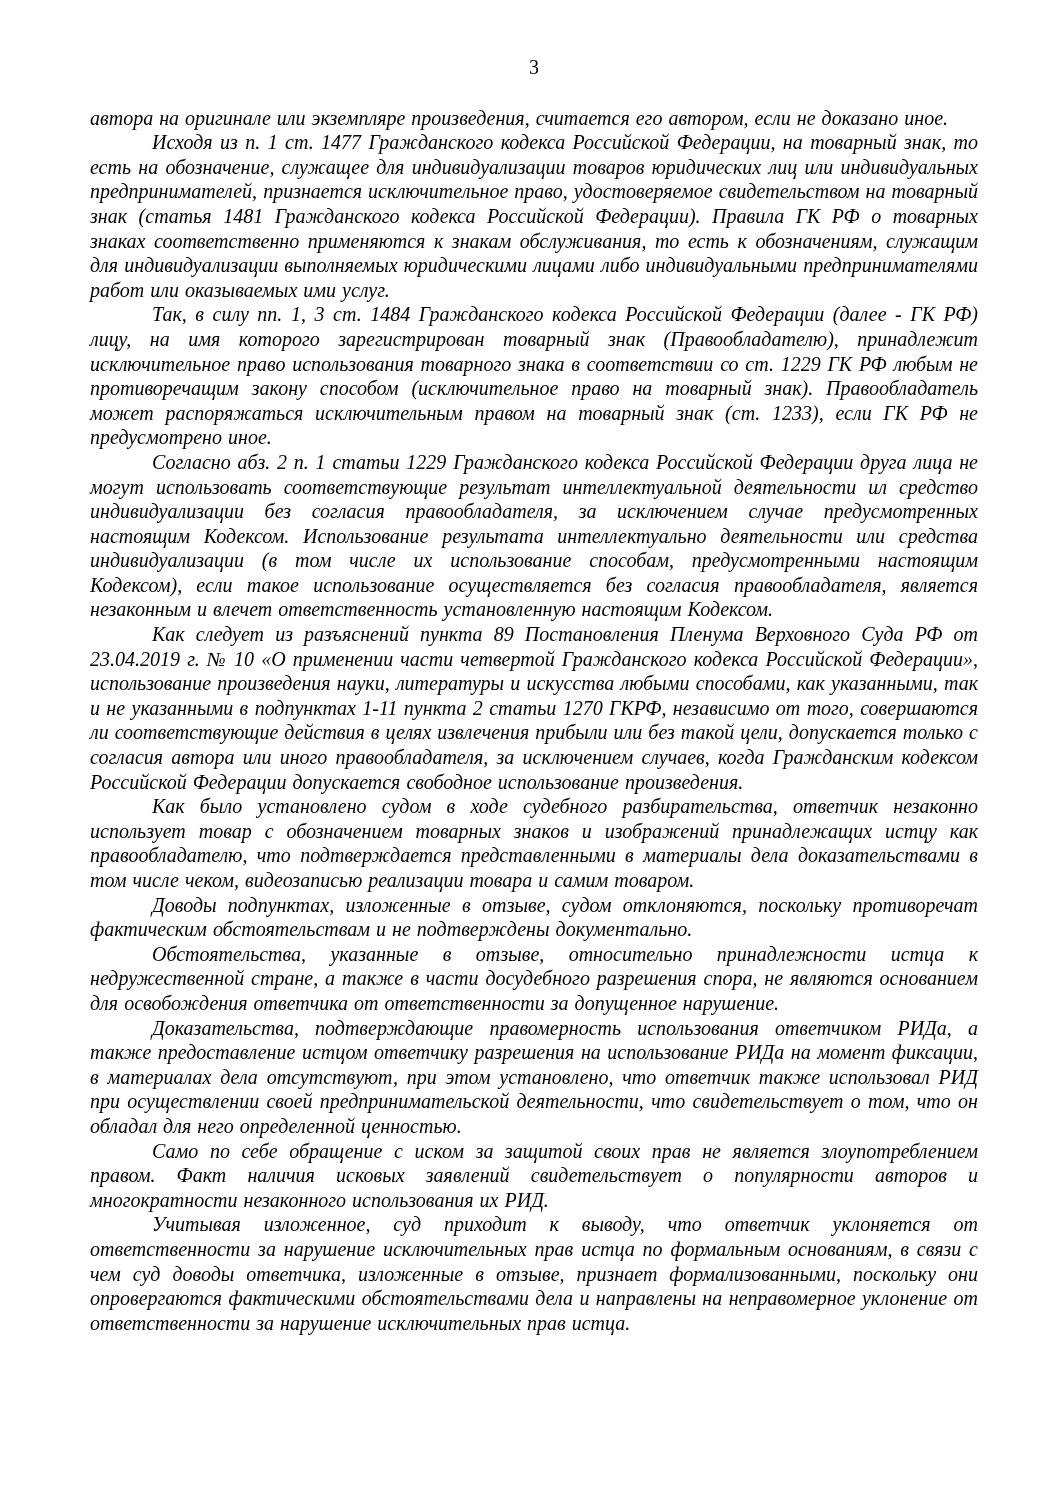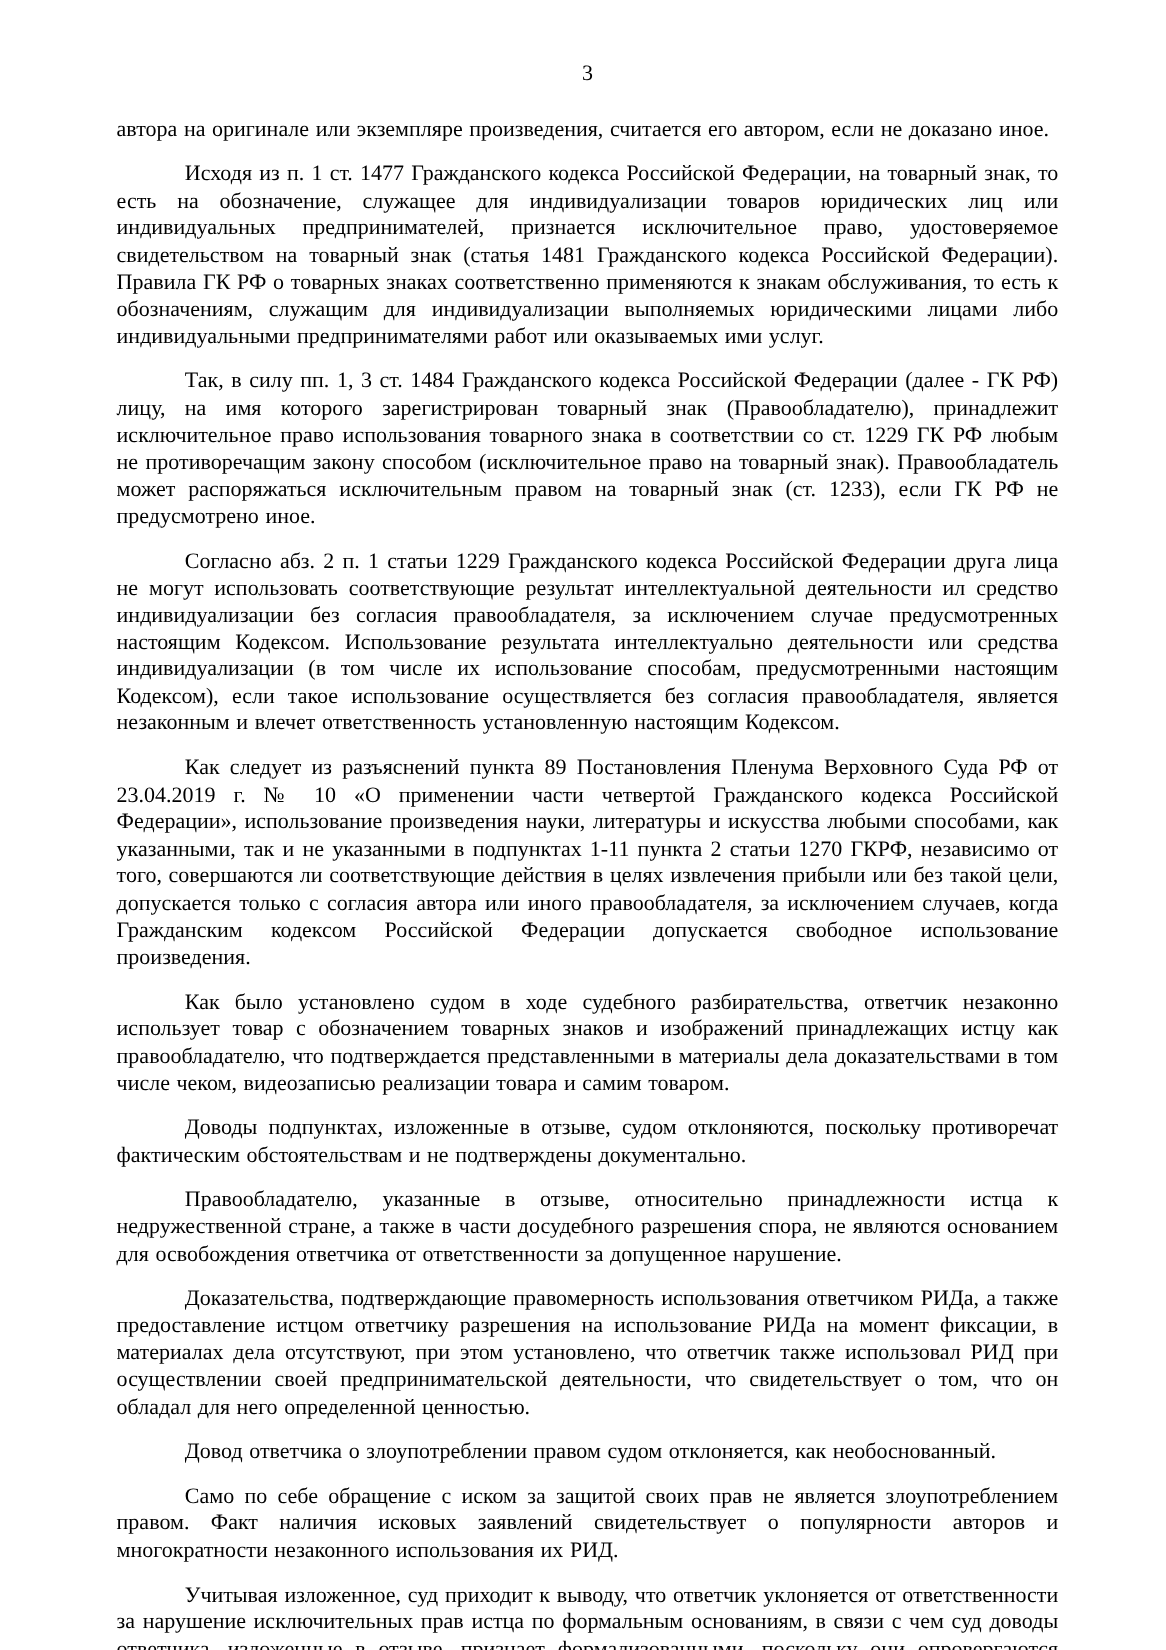--- a/index.html
+++ b/index.html
@@ -22,39 +22,39 @@
     font-size: 20px;
     line-height: 24.6px;
     padding: 55px 82px 40px 90px;
   }
   .page-number {
     text-align: center;
     margin: 0 0 26px 0;
     font-size: 20px;
   }
   .para {
-    margin: 16px;
+    margin: 0;
     text-align: justify;
     text-indent: 62px;
     word-spacing: 1px;
+    font-style: italic;
   }
   .para.continuation {
     text-indent: 0;
   }
 </style>
 </head>
 <body>
 
 <div class="page">
   <div class="page-number">3</div>
   <p class="para continuation">автора на оригинале или экземпляре произведения, считается его автором, если не доказано иное.</p>
   <p class="para">Исходя из п. 1 ст. 1477 Гражданского кодекса Российской Федерации, на товарный знак, то есть на обозначение, служащее для индивидуализации товаров юридических лиц или индивидуальных предпринимателей, признается исключительное право, удостоверяемое свидетельством на товарный знак (статья 1481 Гражданского кодекса Российской Федерации). Правила ГК РФ о товарных знаках соответственно применяются к знакам обслуживания, то есть к обозначениям, служащим для индивидуализации выполняемых юридическими лицами либо индивидуальными предпринимателями работ или оказываемых ими услуг.</p>
   <p class="para">Так, в силу пп. 1, 3 ст. 1484 Гражданского кодекса Российской Федерации (далее - ГК РФ) лицу, на имя которого зарегистрирован товарный знак (Правообладателю), принадлежит исключительное право использования товарного знака в соответствии со ст. 1229 ГК РФ любым не противоречащим закону способом (исключительное право на товарный знак). Правообладатель может распоряжаться исключительным правом на товарный знак (ст. 1233), если ГК РФ не предусмотрено иное.</p>
   <p class="para">Согласно абз. 2 п. 1 статьи 1229 Гражданского кодекса Российской Федерации друга лица не могут использовать соответствующие результат интеллектуальной деятельности ил средство индивидуализации без согласия правообладателя, за исключением случае предусмотренных настоящим Кодексом. Использование результата интеллектуально деятельности или средства индивидуализации (в том числе их использование способам, предусмотренными настоящим Кодексом), если такое использование осуществляется без согласия правообладателя, является незаконным и влечет ответственность установленную настоящим Кодексом.</p>
   <p class="para">Как следует из разъяснений пункта 89 Постановления Пленума Верховного Суда РФ от 23.04.2019 г. № 10 «О применении части четвертой Гражданского кодекса Российской Федерации», использование произведения науки, литературы и искусства любыми способами, как указанными, так и не указанными в подпунктах 1-11 пункта 2 статьи 1270 ГКРФ, независимо от того, совершаются ли соответствующие действия в целях извлечения прибыли или без такой цели, допускается только с согласия автора или иного правообладателя, за исключением случаев, когда Гражданским кодексом Российской Федерации допускается свободное использование произведения.</p>
   <p class="para">Как было установлено судом в ходе судебного разбирательства, ответчик незаконно использует товар с обозначением товарных знаков и изображений принадлежащих истцу как правообладателю, что подтверждается представленными в материалы дела доказательствами в том числе чеком, видеозаписью реализации товара и самим товаром.</p>
   <p class="para">Доводы подпунктах, изложенные в отзыве, судом отклоняются, поскольку противоречат фактическим обстоятельствам и не подтверждены документально.</p>
-  <p class="para">Правообладателю, указанные в отзыве, относительно принадлежности истца к недружественной стране, а также в части досудебного разрешения спора, не являются основанием для освобождения ответчика от ответственности за допущенное нарушение.</p>
+  <p class="para">Обстоятельства, указанные в отзыве, относительно принадлежности истца к недружественной стране, а также в части досудебного разрешения спора, не являются основанием для освобождения ответчика от ответственности за допущенное нарушение.</p>
   <p class="para">Доказательства, подтверждающие правомерность использования ответчиком РИДа, а также предоставление истцом ответчику разрешения на использование РИДа на момент фиксации, в материалах дела отсутствуют, при этом установлено, что ответчик также использовал РИД при осуществлении своей предпринимательской деятельности, что свидетельствует о том, что он обладал для него определенной ценностью.</p>
-  <p class="para">Довод ответчика о злоупотреблении правом судом отклоняется, как необоснованный.</p>
   <p class="para">Само по себе обращение с иском за защитой своих прав не является злоупотреблением правом. Факт наличия исковых заявлений свидетельствует о популярности авторов и многократности незаконного использования их РИД.</p>
   <p class="para">Учитывая изложенное, суд приходит к выводу, что ответчик уклоняется от ответственности за нарушение исключительных прав истца по формальным основаниям, в связи с чем суд доводы ответчика, изложенные в отзыве, признает формализованными, поскольку они опровергаются фактическими обстоятельствами дела и направлены на неправомерное уклонение от ответственности за нарушение исключительных прав истца.</p>
 </div>
 
 </body></html>

